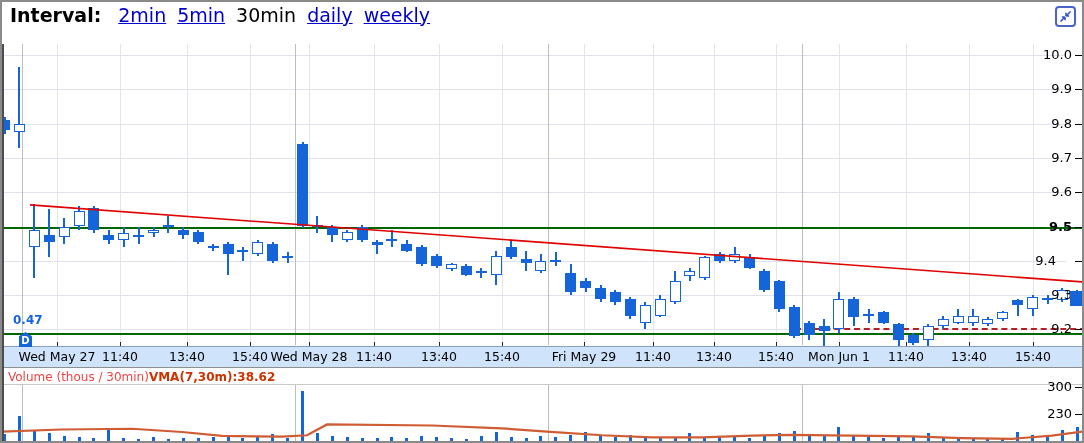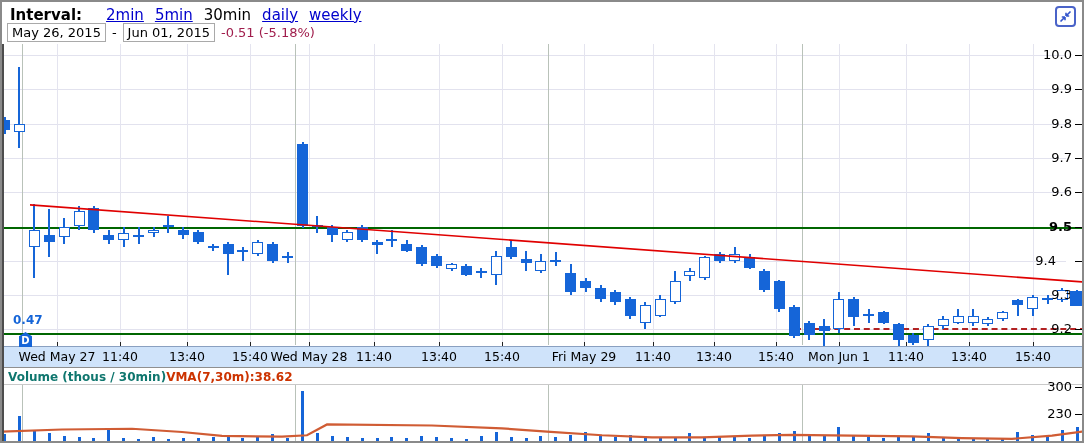--- a/index.html
+++ b/index.html
@@ -3,21 +3,21 @@
 <meta charset="utf-8">
 <style>
   html,body{margin:0;padding:0;background:#fff;}
   #frame{
     position:relative;width:1084px;height:443px;box-sizing:border-box;
     border:2px solid #8a8a8a;background:#fff;overflow:hidden;
     font-family:"DejaVu Sans","Liberation Sans",sans-serif;
     -webkit-font-smoothing:none;
   }
   
-  #hdr-row1{position:absolute;left:8px;top:4px;height:17px;display:flex;align-items:center;gap:24px;font-size:15px;white-space:nowrap;}
+  #hdr-row1{position:absolute;left:8px;top:4px;height:17px;display:flex;align-items:center;gap:17px;font-size:19px;white-space:nowrap;}
   #hdr-row1 .lbl{font-weight:bold;color:#000;}
   #hdr-row1 .ivl{color:#0000cc;text-decoration:underline;cursor:pointer;}
   #hdr-row1 .ivl.cur{color:#000;text-decoration:none;cursor:default;}
   #hdr-row2{position:absolute;left:5px;top:21px;height:19px;display:flex;align-items:center;gap:6px;font-size:13px;white-space:nowrap;}
   .datebox{border:1px solid #a9a9a9;background:#fff;padding:1px 4px;height:15px;line-height:15px;color:#000;}
   #chg{font-weight:normal;}
   #resize-btn{position:absolute;right:6px;top:4px;width:21px;height:21px;border:2px solid #4a63c8;border-radius:4px;background:#fff;cursor:pointer;box-sizing:border-box;}
   
   .gh{position:absolute;height:1px;background:#e2e2ee;}
   .gv{position:absolute;width:1px;background:#e4e4ef;}
@@ -25,46 +25,40 @@
   .axlab{position:absolute;width:52px;text-align:right;font-size:13px;color:#000;line-height:14px;}
   .axtick{position:absolute;height:1px;width:7px;background:#000;}
   .xtick{position:absolute;width:1px;height:4px;background:#222;}
   .wick{position:absolute;width:2px;}
   .cbody{position:absolute;box-sizing:border-box;}
   .vbar{position:absolute;width:3px;}
   .hline{position:absolute;left:0;height:2px;}
   .xlab{position:absolute;font-size:12.5px;color:#000;white-space:nowrap;transform:translateX(-50%);line-height:19px;}
   #dateband{position:absolute;left:0;top:344px;width:100%;height:20px;background:#cfe3fa;border-top:1px solid #8aa0c0;border-bottom:1px solid #8f8f8f;box-sizing:content-box;}
   #volhdr{position:absolute;left:6px;top:368px;font-size:12px;white-space:nowrap;}
-  #volhdr .t1{color:#0f766e;font-weight:bold;}
+  #volhdr .t1{color:#ef4444;}
   #volhdr .t2{color:#cc3300;font-weight:bold;}
   svg.overlay{position:absolute;left:0;top:0;pointer-events:none;}
 </style>
 </head>
 <body>
 
 <div id="frame">
 
   <div id="hdr-row1">
     <span class="lbl">Interval:</span>
     <span id="interval-links" style="display:flex;gap:11px;">
         <span class="ivl">2min</span>
         <span class="ivl">5min</span>
         <span class="ivl cur">30min</span>
         <span class="ivl">daily</span>
         <span class="ivl">weekly</span>
       </span>
   </div>
 
-  <div id="hdr-row2">
-    <span class="datebox">May 26, 2015</span>
-    <span>-</span>
-    <span class="datebox">Jun 01, 2015</span>
-    <span id="chg" style="color: rgb(160, 29, 76);">-0.51 (-5.18%)</span>
-  </div>
 
   <div id="resize-btn">
     <svg width="17" height="17" viewBox="0 0 17 17">
       <g stroke="#3355cc" stroke-width="1.6" fill="none">
         <path d="M13.5 3.5 L9 8 M9 8 L9 4.8 M9 8 L12.2 8"></path>
         <path d="M3.5 13.5 L8 9 M8 9 L4.8 9 M8 9 L8 12.2"></path>
       </g>
     </svg>
   </div>
 

